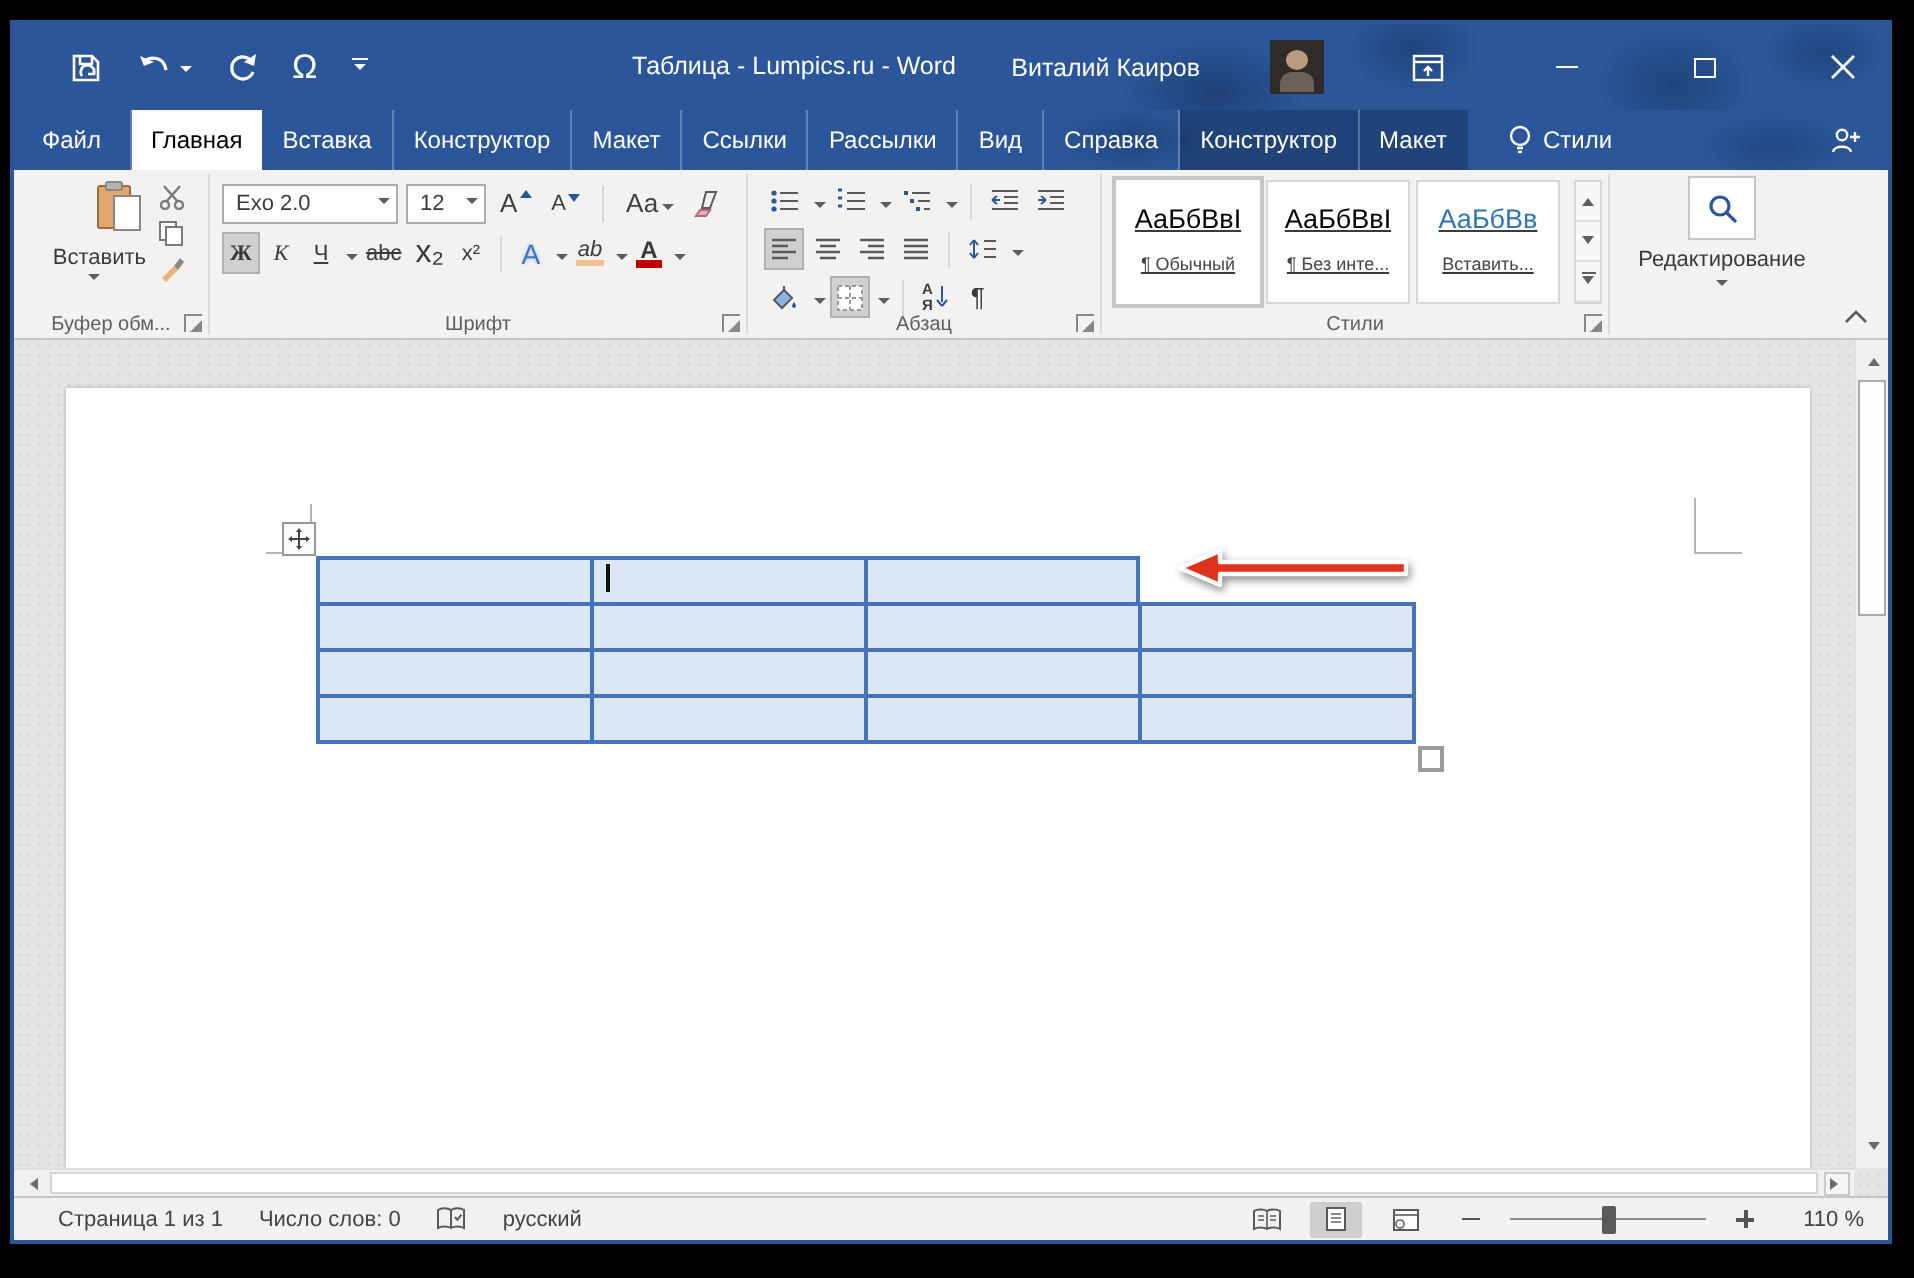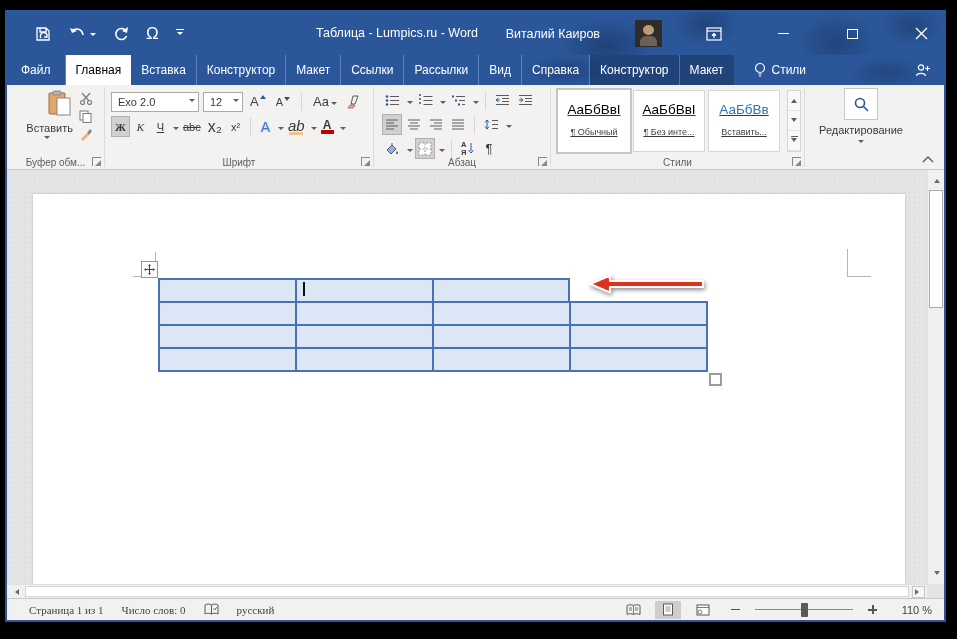--- a/index.html
+++ b/index.html
@@ -131,21 +131,21 @@
   .hs-track { position:absolute; left:18px; right:18px; top:1px; bottom:1px; background:#fff; border:1px solid #d5d5d5; }
   .hs-l { position:absolute; left:2px; top:1px; width:13px; height:12px; display:flex; align-items:center; justify-content:center; }
   .hs-r { position:absolute; right:2px; top:1px; width:13px; height:12px; display:flex; align-items:center; justify-content:center; border:1px solid #c9c9c9; background:#f6f6f6; }
   .tri-l { width:0;height:0;border:3.5px solid transparent;border-right:4.5px solid #6a6a6a; }
   .tri-r { width:0;height:0;border:3.5px solid transparent;border-left:4.5px solid #6a6a6a; }
   .tri-u2 { width:0;height:0;border:3.5px solid transparent;border-bottom:4.5px solid #6a6a6a; }
   .tri-d2 { width:0;height:0;border:3.5px solid transparent;border-top:4.5px solid #6a6a6a; }
 
   
   .status { position:relative; height:22px; background:#f1f1f1; border-top:1px solid #c8c6c4; display:flex; align-items:center; font-size:11px; color:#444; }
-  .st-left { display:flex; align-items:center; gap:18px; padding-left:22px;font-family:Liberation Serif, serif; }
+  .st-left { display:flex; align-items:center; gap:18px; padding-left:22px; }
   .st-right { margin-left:auto; display:flex; align-items:center; gap:9px; padding-right:12px; }
   .viewbtn { width:26px; height:18px; display:flex; align-items:center; justify-content:center; }
   .viewbtn.sel { background:#d0cecd; }
   .zoom-minus { width:9px; height:1.5px; background:#555; margin:0 6px; }
   .zoom-plus { position:relative; width:9px; height:9px; margin:0 6px; }
   .zoom-plus::before { content:""; position:absolute; left:0; top:4px; width:9px; height:1.5px; background:#555; }
   .zoom-plus::after { content:""; position:absolute; left:4px; top:0; width:1.5px; height:9px; background:#555; }
   .slider { position:relative; width:98px; height:16px; }
   .slider .track { position:absolute; left:0; right:0; top:7.5px; height:1px; background:#8a8a8a; }
   .slider .notch { position:absolute; left:49px; top:4px; width:1px; height:8px; background:#8a8a8a; }
@@ -318,21 +318,21 @@
         <span class="tgl b-under">Ч</span>
           <i class="dd"></i>
         <span class="tgl b-strike">abc</span>
         <span class="tgl" style="font-size:16px">x₂</span>
         <span class="tgl" style="font-size:11px">x²</span>
         <span class="sm-sep"></span>
         <span class="tgl fx-a">А</span>
           <i class="dd"></i>
         <span class="tgl">
           <span class="stack">
-              <span style="font-size:15px;font-style:italic">ab</span>
+              <span style="font-size:11px;font-style:italic">ab</span>
               <i class="colorbar" style="width:14px;background:#f0c48c"></i>
             </span>
         </span>
           <i class="dd"></i>
         <span class="tgl">
           <span class="stack">
               <span style="font-size:12px;font-weight:bold">А</span>
               <i class="colorbar" style="width:13px;background:#c00000"></i>
             </span>
         </span>

